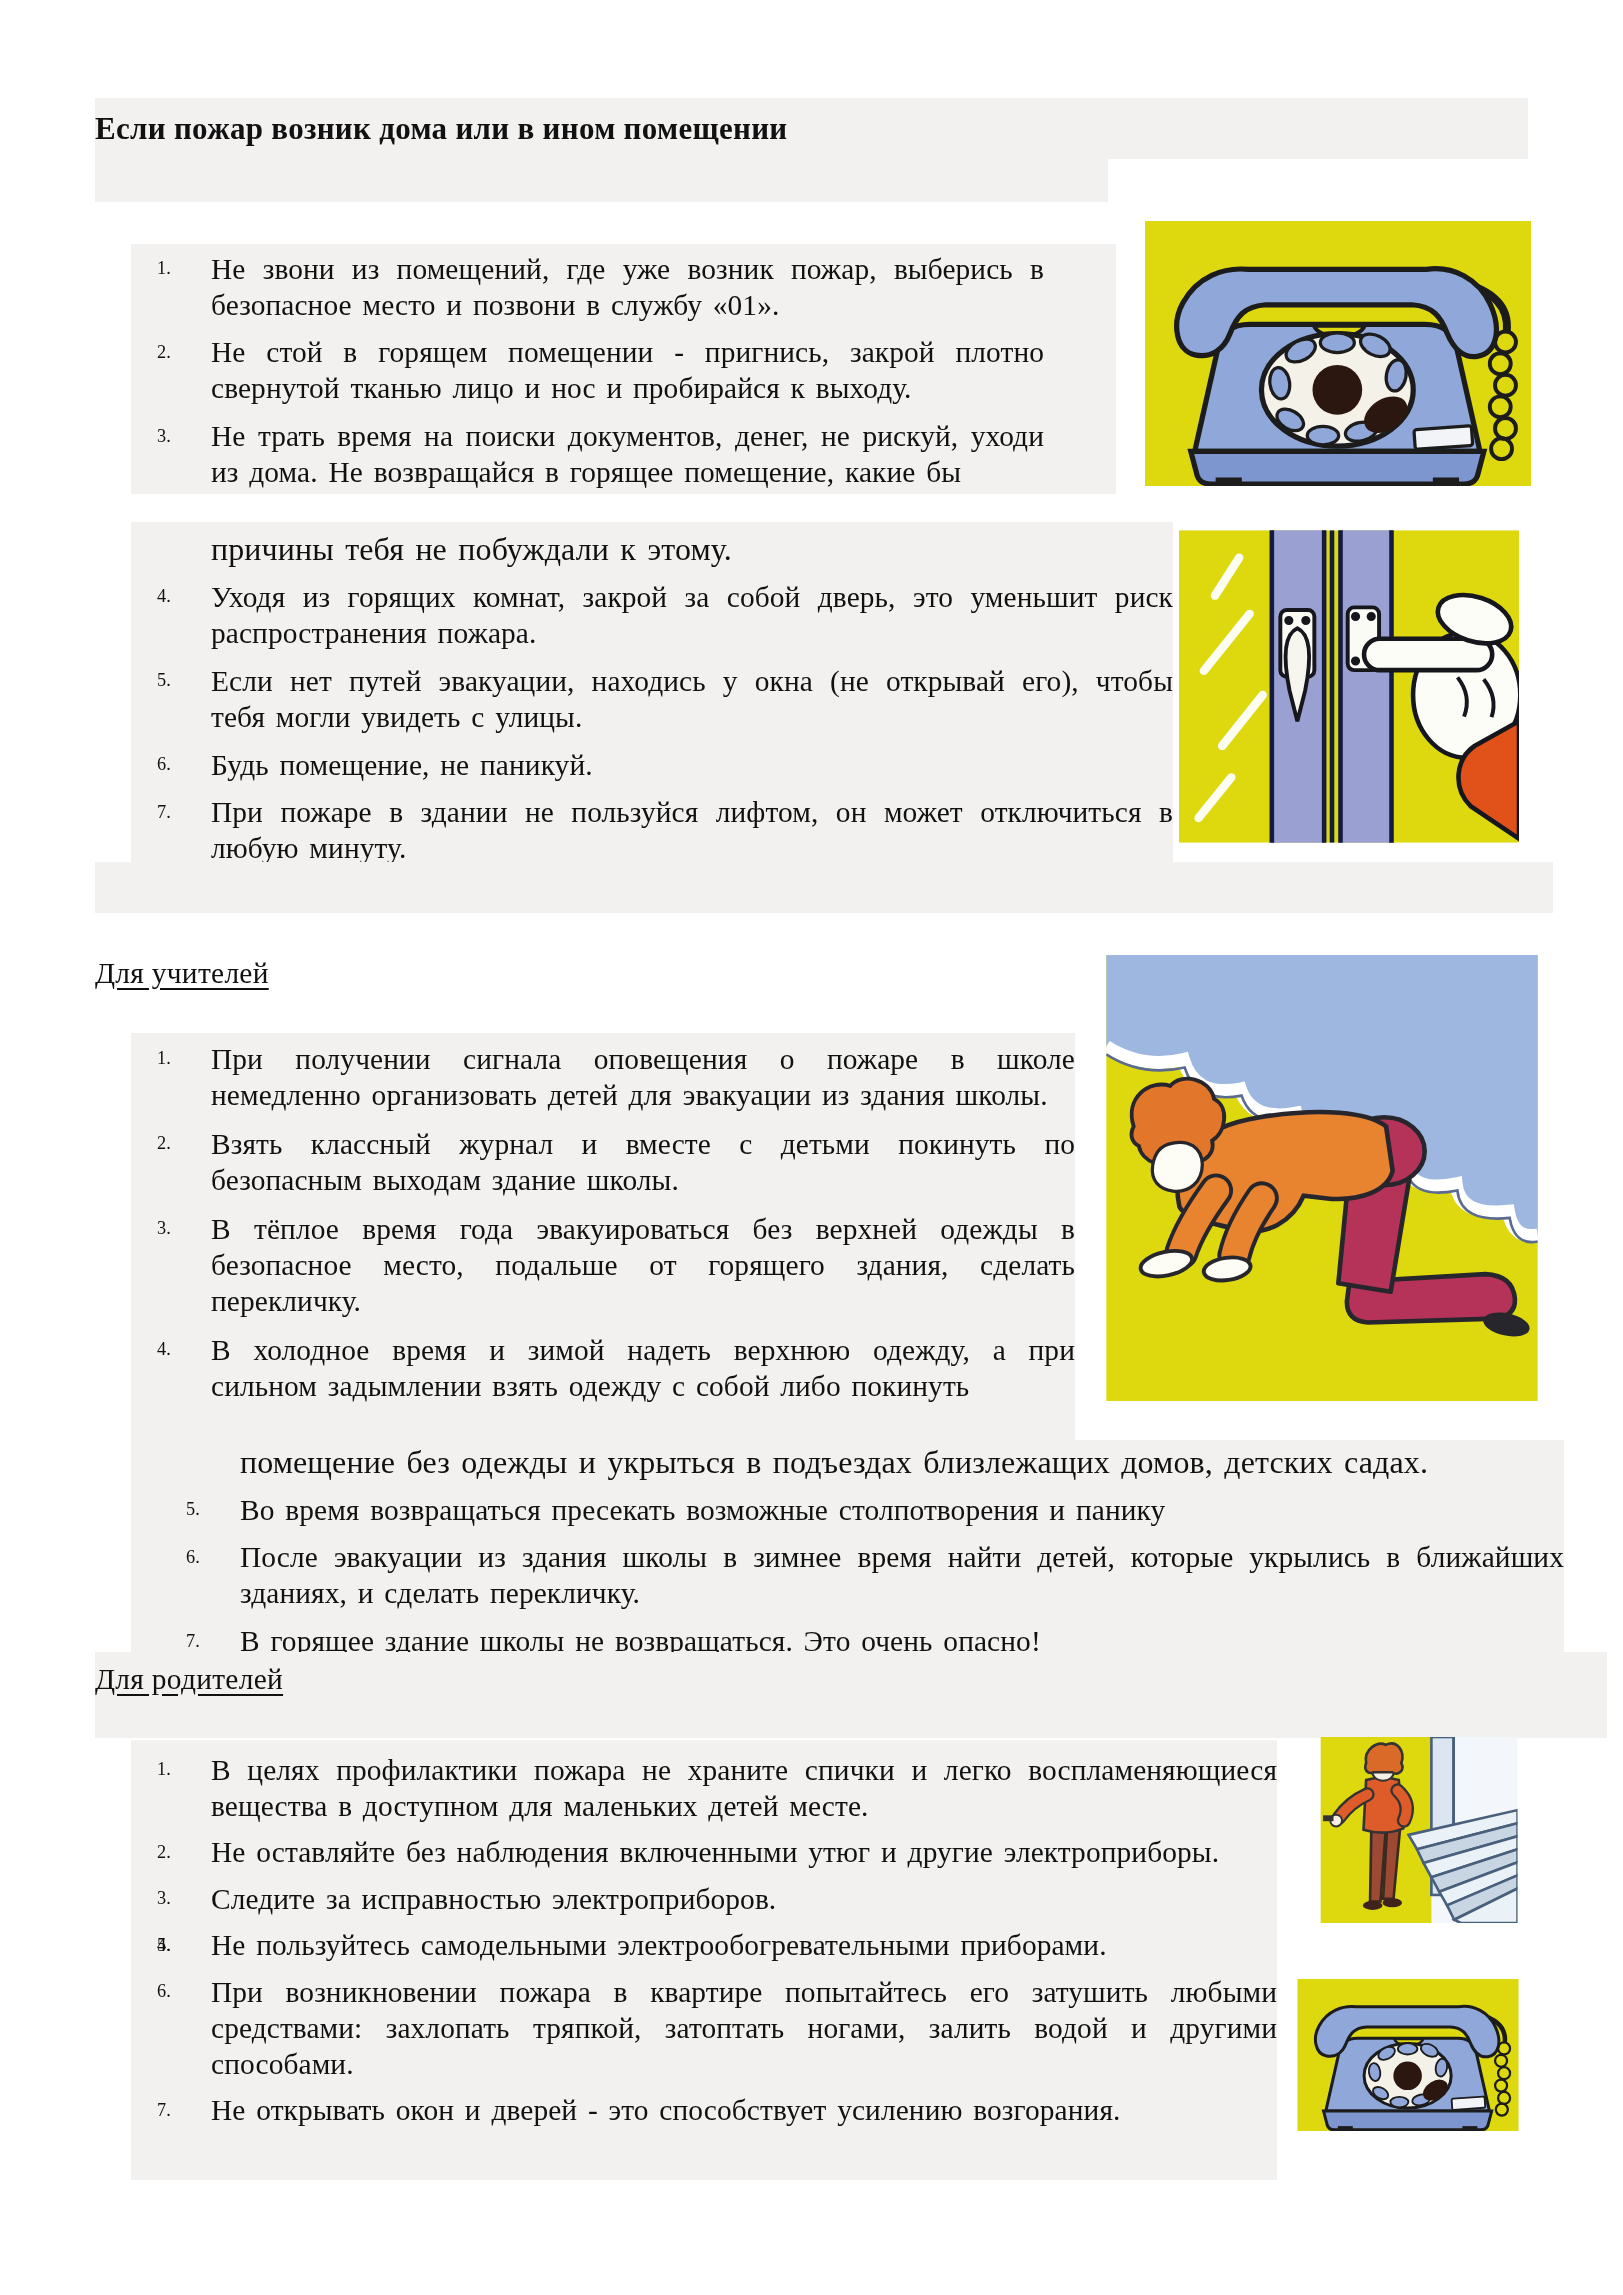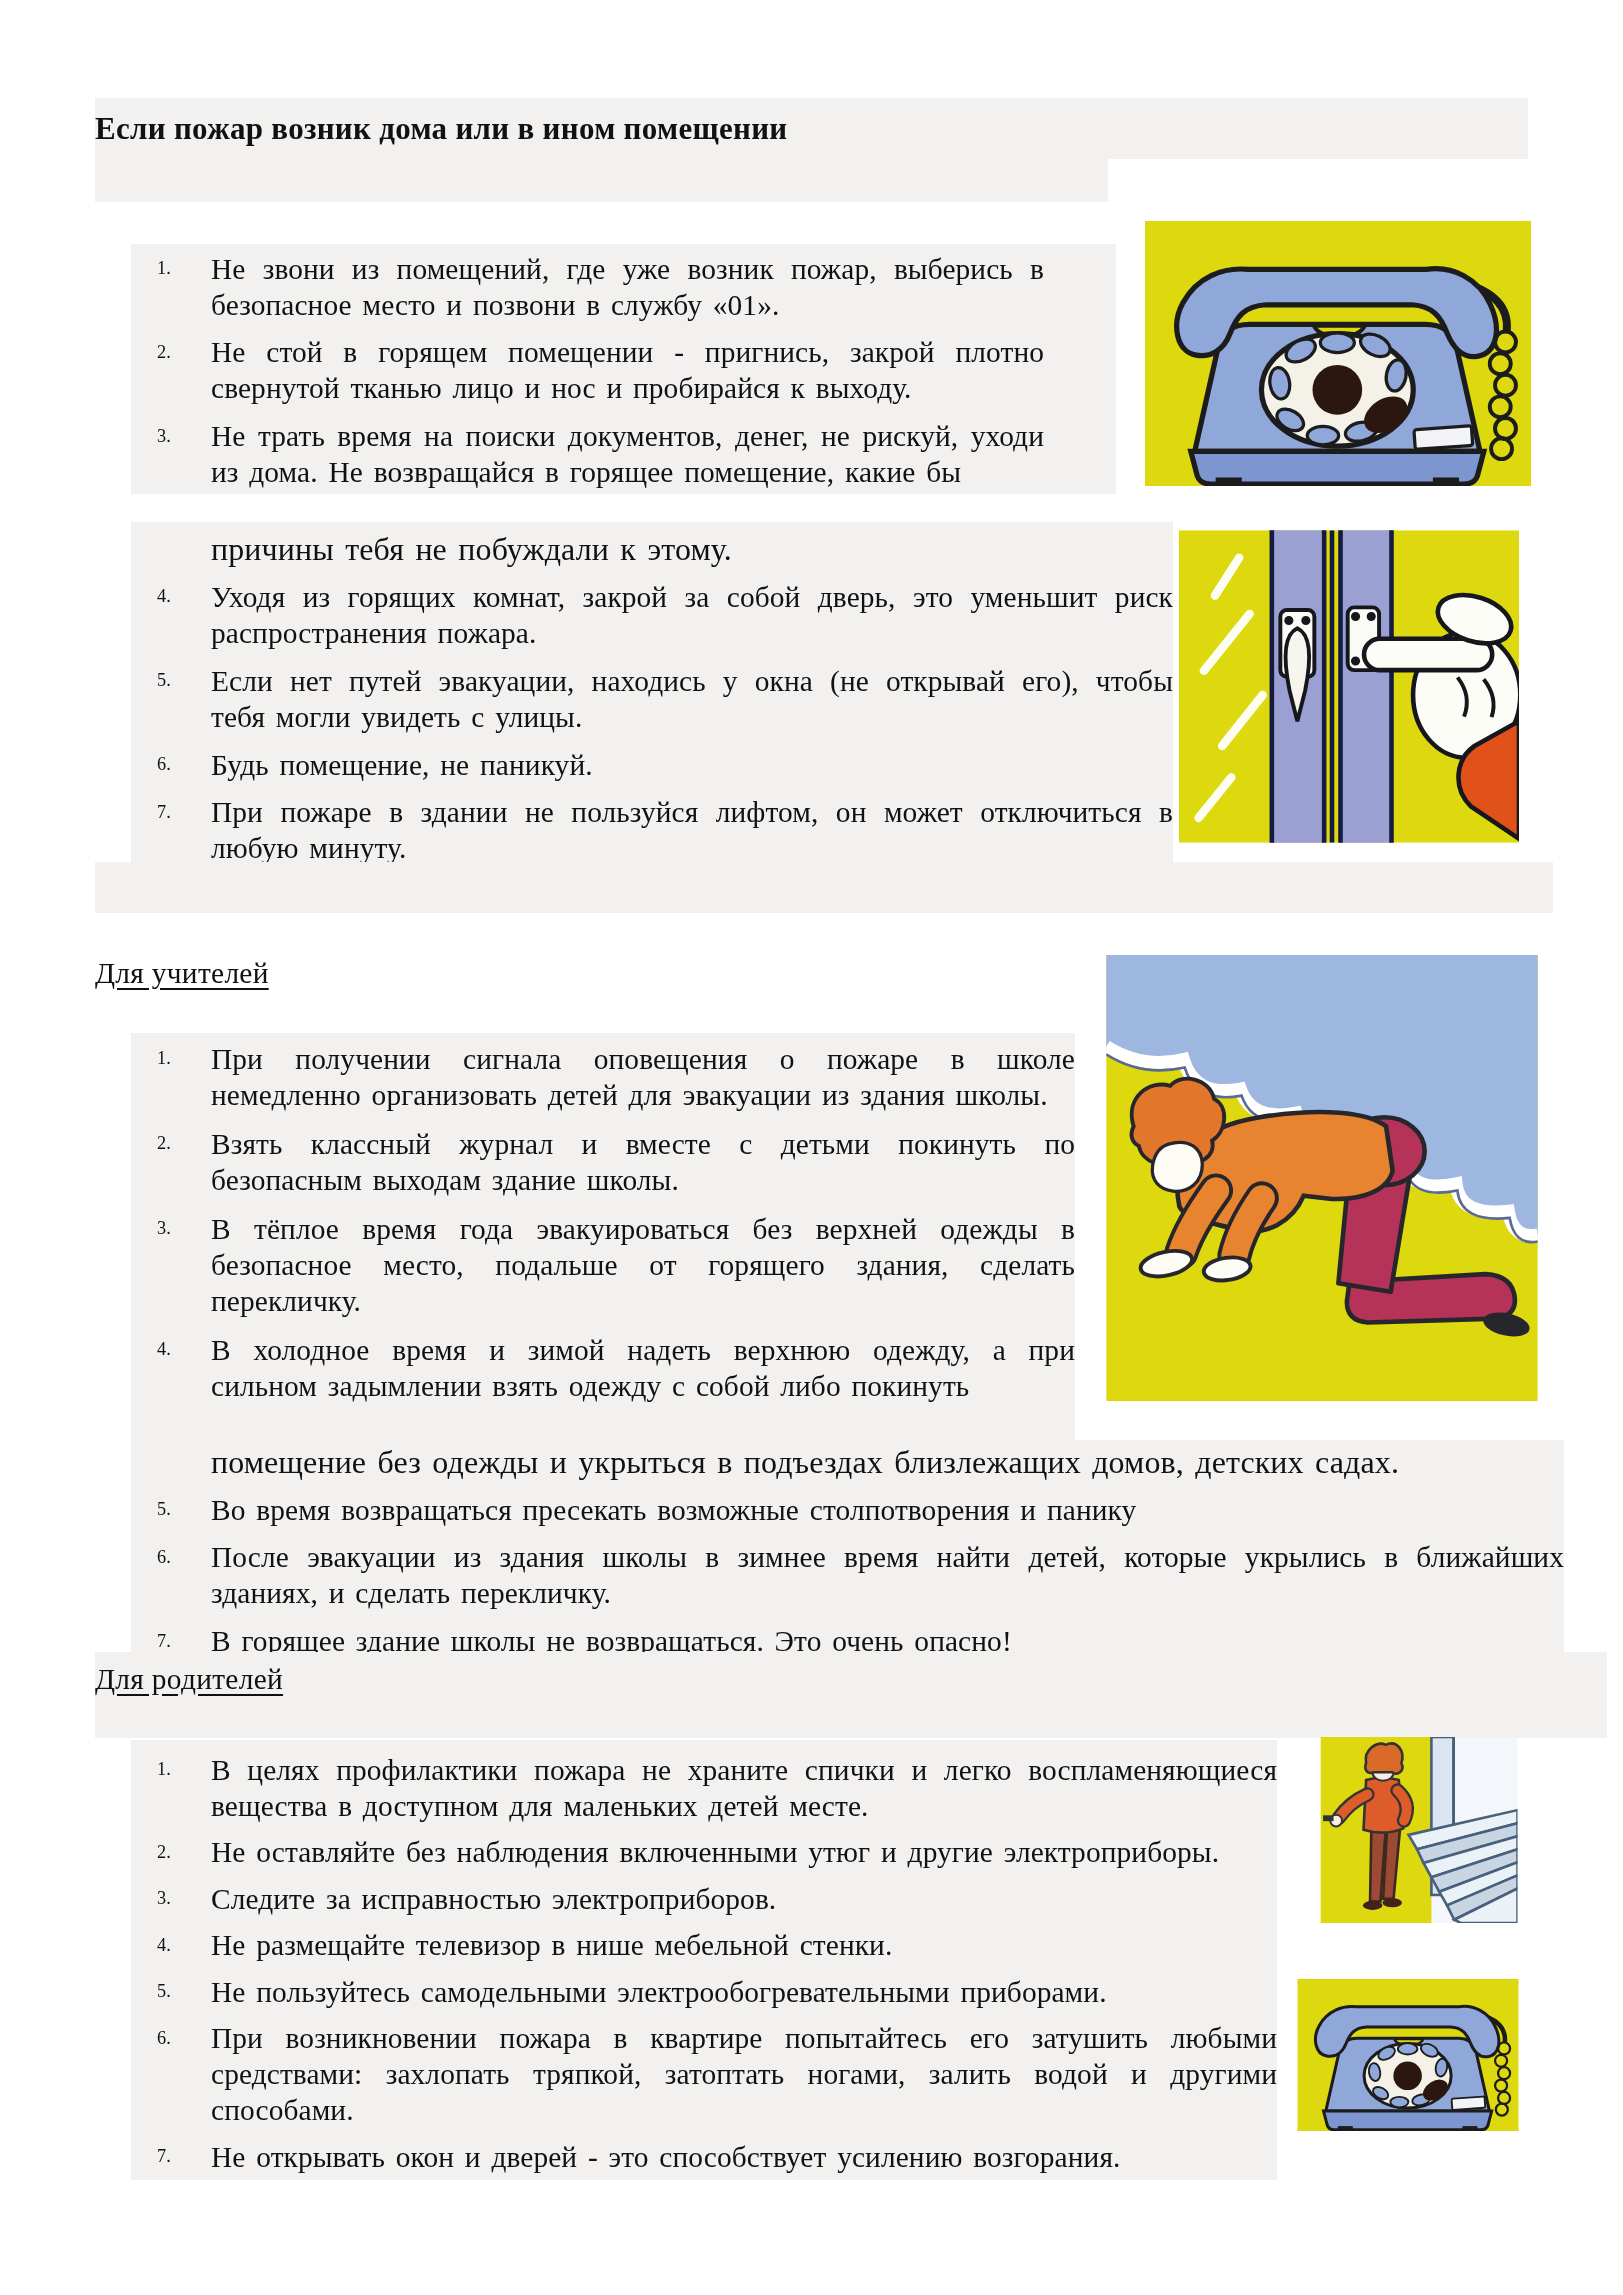--- a/index.html
+++ b/index.html
@@ -47,21 +47,21 @@
   #home-b{left:131px;top:522px;width:1042px;height:340px;padding-top:9.2px;box-sizing:border-box;}
   #band1{left:95px;top:862px;width:1458px;height:51px;}
   .h2wrap{position:absolute;}
   .h2wrap h2{
     margin:0;font-size:29.4px;font-weight:normal;
     text-decoration:underline;text-underline-offset:5.2px;letter-spacing:0.3px;
   }
   #teachers-heading{left:95px;top:957px;width:962px;}
   #teach-a{left:131px;top:1033px;width:944px;height:407px;padding-top:7.9px;box-sizing:border-box;}
   #teach-a .li{margin-bottom:13px;}
-  #teach-b{left:131px;top:1440px;width:1433px;height:213px;padding-top:3.9px;box-sizing:border-box;}
+  #teach-b{left:131px;top:1440px;width:1433px;height:213px;padding-top:3.9px;box-sizing:border-box;padding-left:29px;}
   #band2{left:95px;top:1652px;width:1512px;height:86px;}
   #band2 .h2wrap{position:static;padding-top:10.5px;}
   #parents{left:131px;top:1740px;width:1146px;height:440px;padding-top:11.8px;box-sizing:border-box;}
   #parents .li{margin-bottom:10.5px;}
   .ill{position:absolute;display:block;}
   #phone1{left:1145px;top:221px;width:386px;height:265px;}
   #door1{left:1179px;top:530px;width:340px;height:313px;}
   #crawl1{left:1106px;top:955px;width:432px;height:446px;}
   #exit1{left:1320px;top:1737px;width:198px;height:186px;}
   #phone2{left:1297px;top:1979px;width:222px;height:152px;}
@@ -306,21 +306,20 @@
     <div class="li">
       <span class="num">2.</span>
       <span>Не оставляйте без наблюдения включенными утюг и другие электроприборы.</span>
     </div>
     <div class="li">
       <span class="num">3.</span>
       <span>Следите за исправностью электроприборов.</span>
     </div>
     <div class="li">
       <span class="num">4.</span>
-      <span>Не размещайте телевизор в нише мебельной стенки.</span>
     </div>
     <div class="li">
       <span class="num">5.</span>
       <span>Не пользуйтесь самодельными электрообогревательными приборами.</span>
     </div>
     <div class="li">
       <span class="num">6.</span>
       <span>При возникновении пожара в квартире попытайтесь его затушить любыми средствами: захлопать тряпкой, затоптать ногами, залить водой и другими способами.</span>
     </div>
     <div class="li">

